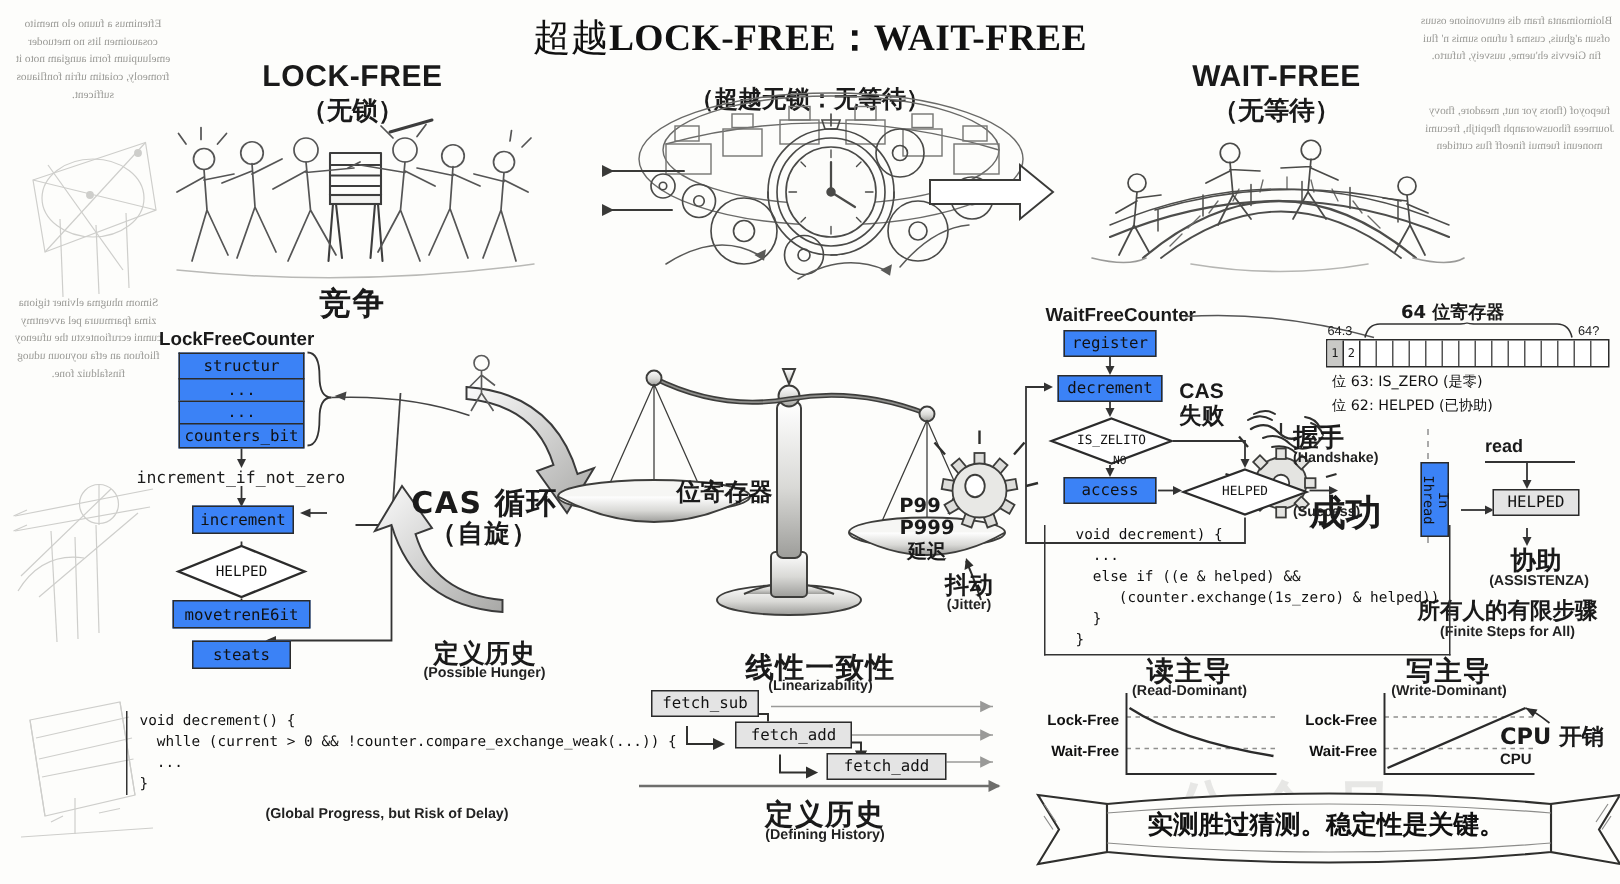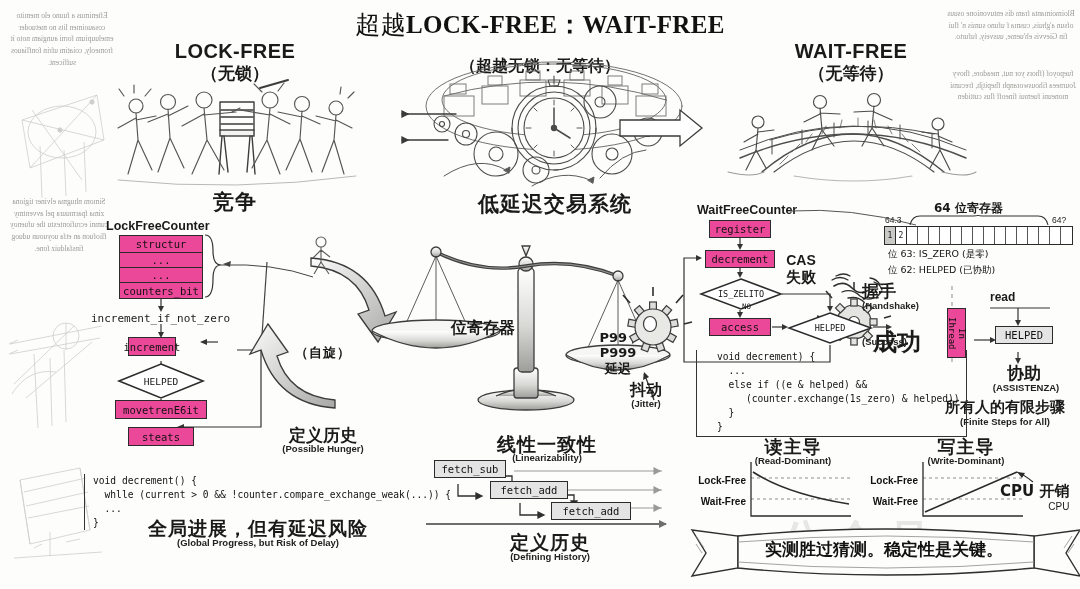--- a/index.html
+++ b/index.html
@@ -52,21 +52,21 @@
     font-family: "Liberation Sans", sans-serif;
     font-weight: bold; font-size: 9.5px; text-align: center; color: #222;
   }
   .cap-cjk-md {
     font-family: "DejaVu Sans", sans-serif;
     font-weight: bold; font-size: 15px; text-align: center;
   }
 
   
   .fbox {
-    border: 1.6px solid #2b2b2b; background: #ec4899;
+    border: 1.6px solid #2b2b2b; background: #3b82f6;
     font-family: "DejaVu Sans Mono", monospace; font-size: 10.5px;
     display: flex; align-items: center; justify-content: center;
     text-align: center; color: #111;
   }
   .fbox.shaded { background: #e4e4e4; }
   .flabel {
     font-family: "Liberation Sans", sans-serif; font-weight: bold;
     font-size: 12.5px; white-space: nowrap;
   }
   .mono-sm { font-family: "DejaVu Sans Mono", monospace; font-size: 10px; }
@@ -290,21 +290,21 @@
         <path d="M118 50 L142 50 L142 127 L60 127"></path>
         <path d="M58 127 l7 -3 v6 Z" fill="#333" stroke="none"></path>
         <path d="M99 42 L83 42"></path>
           <path d="M81 42 l7 -3 v6 Z" fill="#333" stroke="none"></path>
 
         <path d="M142 50 L148 -38" stroke="#444"></path>
       </g>
     </svg>
   </div>
 
-  <div class="abs fbox" style="left:128px; top:337px; width:48px; height:19px;">increment</div>
+  <div class="abs fbox" style="left:128px; top:337px; width:68px; height:19px;">increment</div>
 
   <div class="abs diamond-wrap" style="left:118px; top:363px; width:86px; height:36px;">
     <svg width="86" height="36" viewBox="0 0 86 36">
       <path d="M43 1 L85 18 L43 35 L1 18 Z" fill="#fff" stroke="#2b2b2b" stroke-width="1.6"></path>
     </svg>
     <div class="diamond-txt">HELPED</div>
   </div>
 
   <div class="abs fbox" style="left:115px; top:400px; width:92px; height:19px;">movetrenE6it</div>
 
@@ -323,33 +323,33 @@
 
       <path d="M92 160 q-58 -4 -74 -58 l-11 4 18 -30 20 28 -11 4 q12 40 58 44 Z" fill="url(#gsh)" stroke="#3a3a3a" stroke-width="1.3"></path>
 
       <g stroke="#5a5a5a" stroke-width="1.1" fill="none">
         <circle cx="78" cy="-6" r="5"></circle>
           <path d="M78 -1 L78 14 M78 2 L70 10 M78 2 L87 9 M78 14 L71 26 M78 14 L86 26"></path>
       </g>
     </svg>
   </div>
 
-  <div class="abs cap-cjk-lg" style="left:258px; top:344px; width:130px; font-size:13px;">（自旋）</div>
+  <div class="abs cap-cjk-lg" style="left:258px; top:322px; width:130px; font-size:20px;">CAS 循环</div>
+  <div class="abs cap-cjk-lg" style="left:258px; top:344px; width:130px; font-size:17px;">（自旋）</div>
 
   <div class="abs cap-cjk-md" style="left:253px; top:424px; width:140px; font-size:17px;">定义历史</div>
   <div class="abs cap-en" style="left:253px; top:443px; width:140px;">(Possible Hunger)</div>
 
   <div class="abs code-frame" style="left:84px; top:474px; padding-left:8px;">
     <div class="codeblk">void decrement() {
   whlle (current &gt; 0 &amp;&amp; !counter.compare_exchange_weak(...)) {
   ...
 }</div>
   </div>
 
-  <div class="abs cap-cjk-lg" style="left:118px; top:516px; width:280px; font-size:19px;">全局进展，但有延迟风险</div>
   <div class="abs cap-en" style="left:118px; top:537px; width:280px;">(Global Progress, but Risk of Delay)</div>
 
   <div class="abs" style="left:404px; top:58px;">
     <svg width="300" height="140" viewBox="0 0 300 140">
       <g stroke="#6a6a68" stroke-width="0.95" fill="none" stroke-linecap="round">
 
         <ellipse cx="150" cy="48" rx="128" ry="44"></ellipse>
         <ellipse cx="150" cy="42" rx="112" ry="36"></ellipse>
         <path d="M40 38 q110 -30 222 4"></path>
         <g stroke="#767674">
@@ -414,21 +414,20 @@
           <path d="M40 118 q34 -22 62 -6"></path>
             <path d="M100 112 l6 -3 l-1 6 Z" fill="#5a5a58"></path>
           <path d="M128 128 q30 -18 58 -6"></path>
             <path d="M184 122 l6 -3 l-1 6 Z" fill="#5a5a58"></path>
           <path d="M196 120 q22 -26 46 -28"></path>
         </g>
       </g>
     </svg>
   </div>
 
-  <div class="abs cap-cjk-lg" style="left:440px; top:190px; width:230px; font-size:21px;">低延迟交易系统</div>
 
   <div class="abs" style="left:418px; top:228px;">
     <svg width="230" height="190" viewBox="0 0 230 190">
       <defs>
         <linearGradient id="metal" x1="0" y1="0" x2="0" y2="1">
           <stop offset="0%" stop-color="#ffffff"></stop>
             <stop offset="55%" stop-color="#d9d9d6"></stop>
           <stop offset="100%" stop-color="#9d9d9a"></stop>
         </linearGradient>
       </defs>
@@ -807,21 +806,21 @@
         <path d="M2 0 L2 54 L102 54"></path>
         <path d="M4 50 L96 10" stroke-width="1.6"></path>
         <path d="M112 20 q-10 -8 -16 -10" stroke-width="1.1"></path>
         <path d="M96 10 l8 1 l-3 5 Z" fill="#2b2b2b" stroke="none"></path>
       </g>
     </svg>
   </div>
 
   <div class="abs" style="left:1000px; top:482px;">
     <div style="font-family:'DejaVu Sans',sans-serif; font-weight:bold; font-size:15px; white-space:nowrap;">CPU 开销</div>
-    <div style="font-family:'Liberation Sans',sans-serif; font-weight:normal; font-size:10px; text-align:right;">CPU</div>
+    <div style="font-family:'Liberation Sans',sans-serif; font-weight:bold; font-size:10px; text-align:left;">CPU</div>
   </div>
 
   <div class="abs watermark" style="left:780px; top:512px;">公众号</div>
 
   <div class="abs" style="left:692px; top:522px;">
     <svg width="388" height="62" viewBox="0 0 388 62">
       <g stroke="#2f2f2d" stroke-width="1.4" fill="#fdfdfb">
         <path d="M0 8 L46 14 L46 46 L0 54 L14 31 Z"></path>
         <path d="M388 8 L342 14 L342 46 L388 54 L374 31 Z"></path>
         <path d="M46 14 q148 -14 296 0 L342 46 q-148 14 -296 0 Z"></path>

